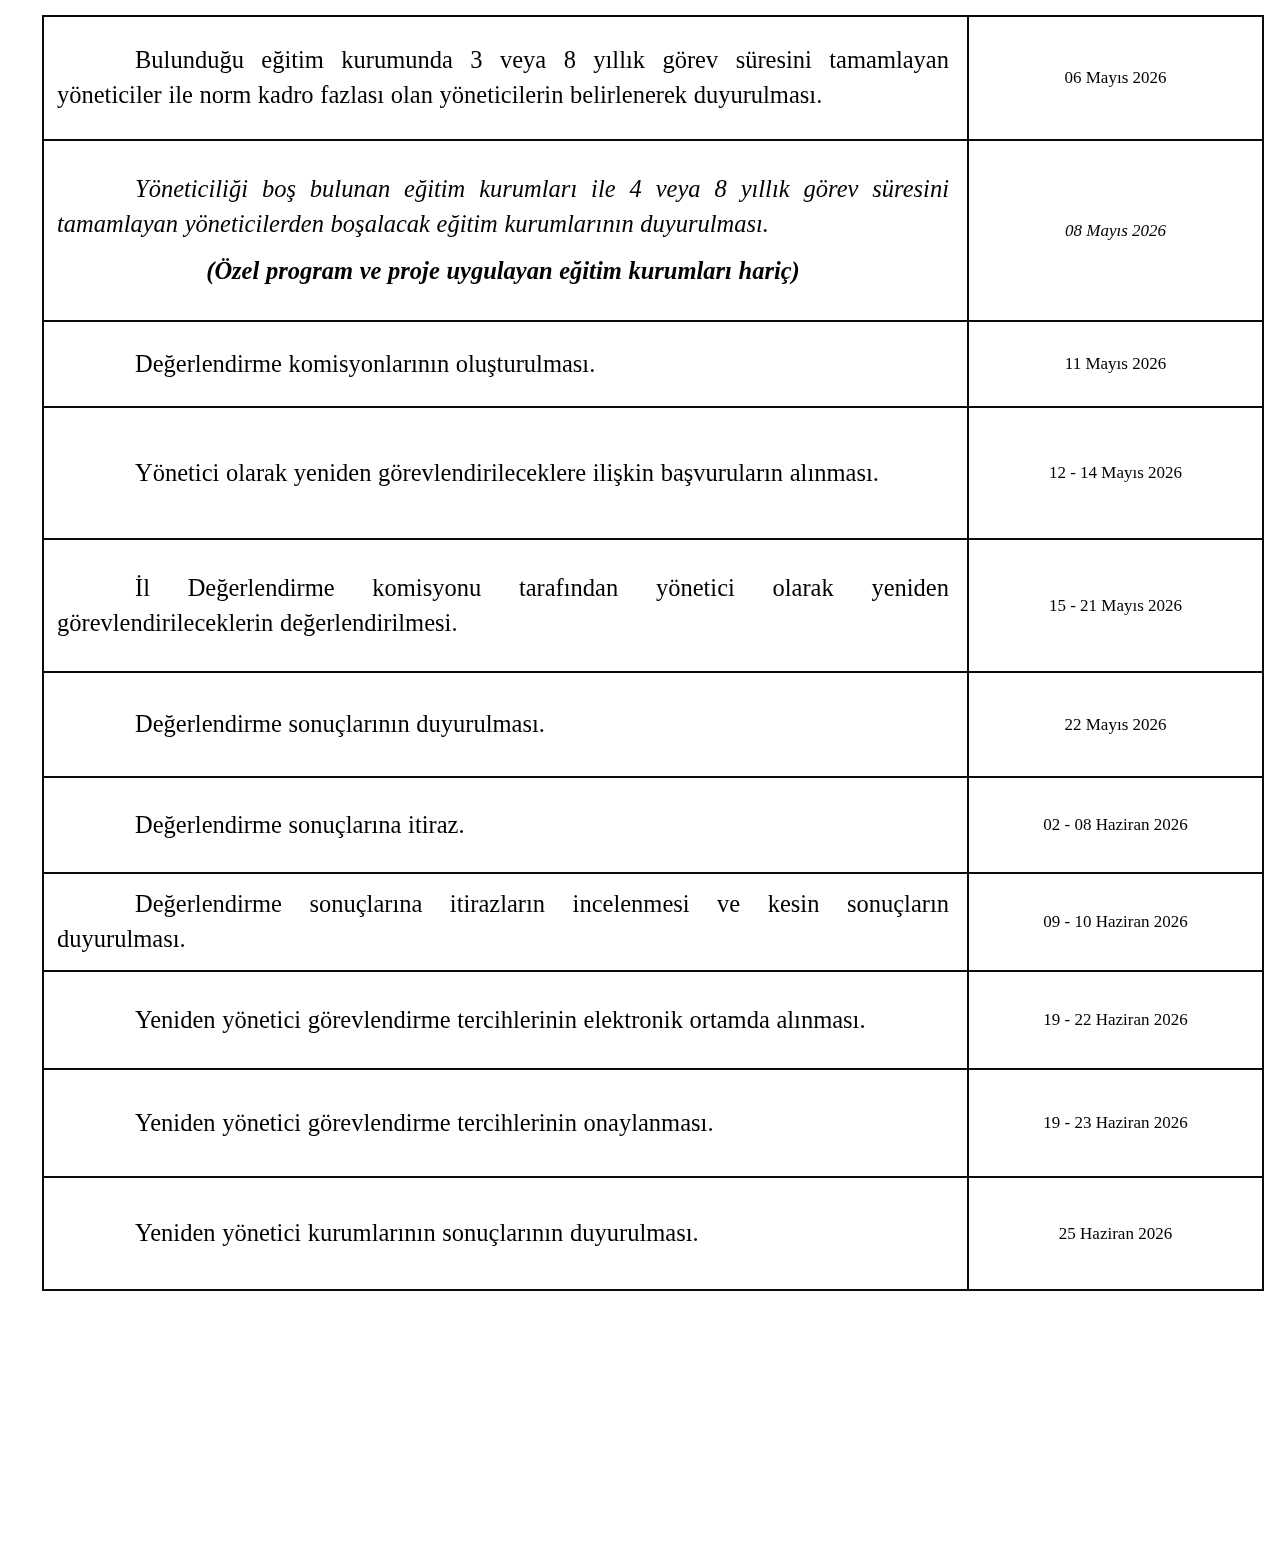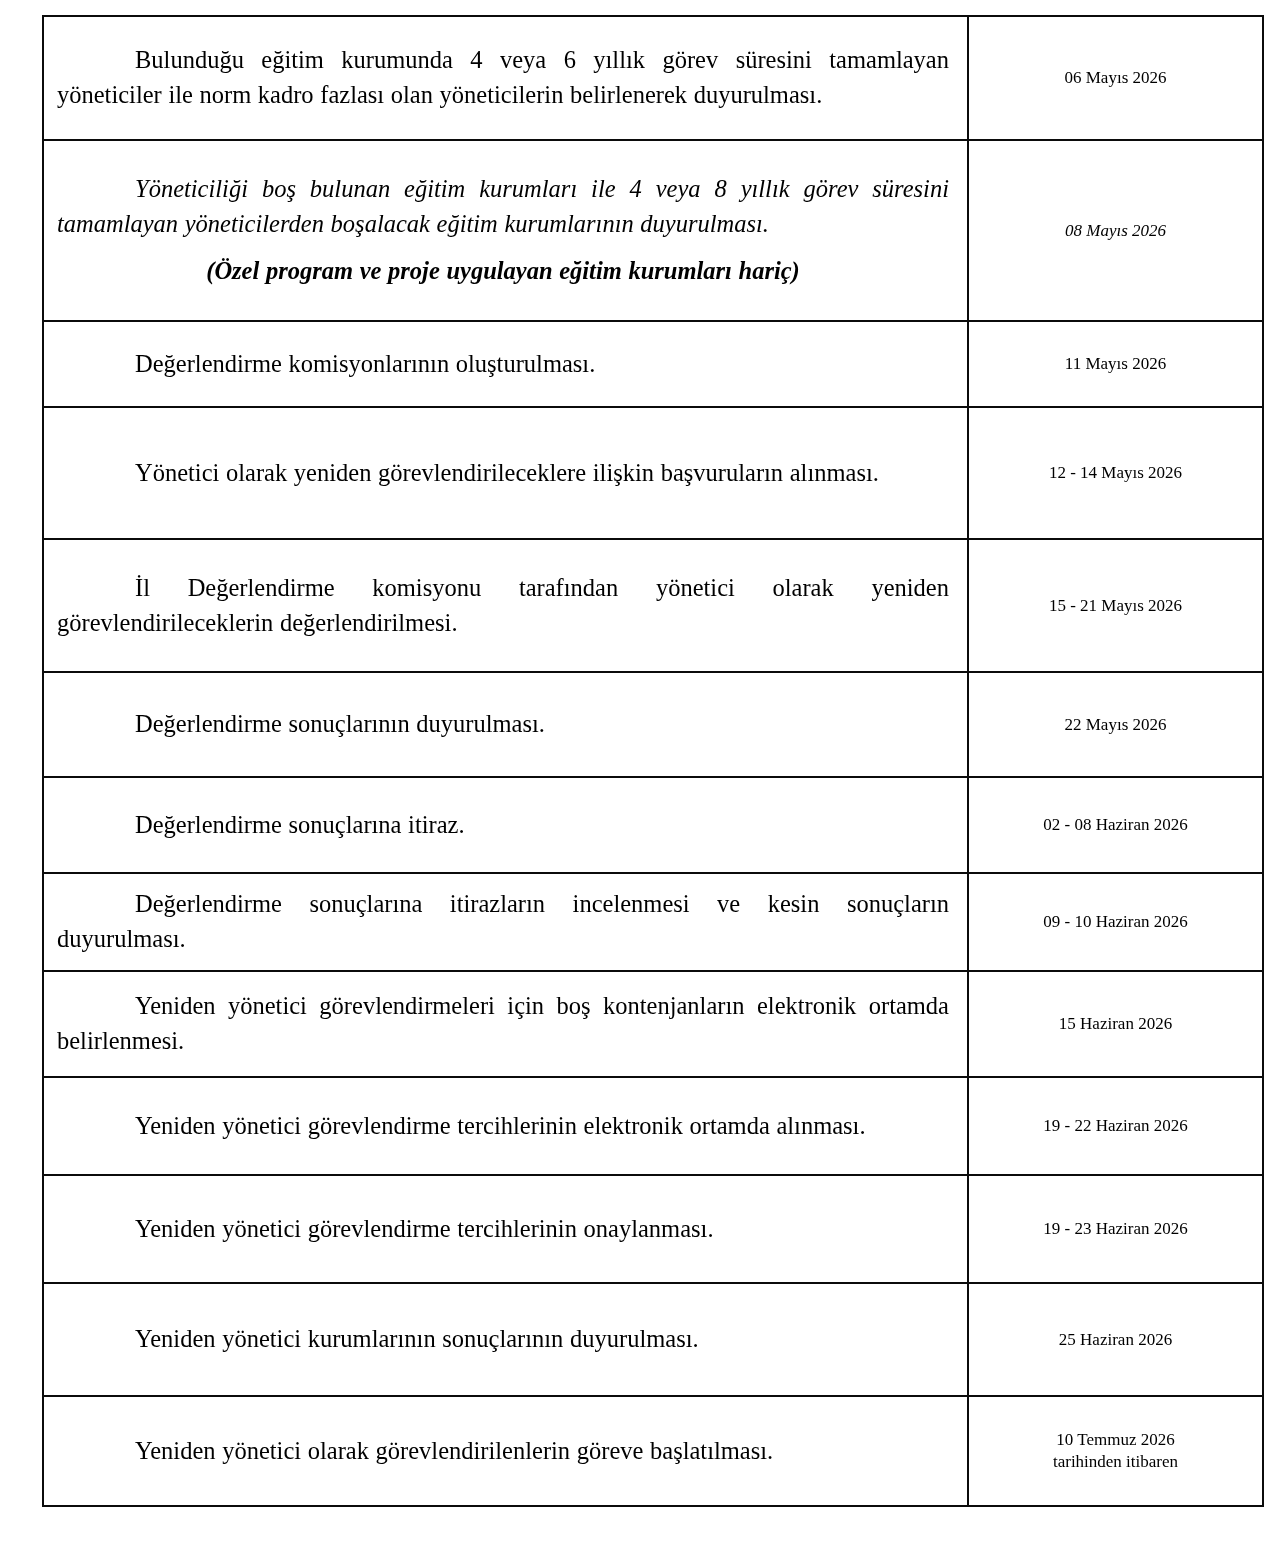--- a/index.html
+++ b/index.html
@@ -110,21 +110,21 @@
 <body>
 
 <div class="page">
 
   <table class="schedule-table">
     <tbody>
 
       <tr data-h="1">
         <td class="col-task">
           <div class="task-cell">
-            <p class="task-text">Bulunduğu eğitim kurumunda 4 veya 6 yıllık görev süresini tamamlayan yöneticiler ile norm kadro fazlası olan yöneticilerin belirlenerek duyurulması.</p>
+            <p class="task-text">Bulunduğu eğitim kurumunda 3 veya 8 yıllık görev süresini tamamlayan yöneticiler ile norm kadro fazlası olan yöneticilerin belirlenerek duyurulması.</p>
           </div>
         </td>
         <td class="col-date date-cell">
           <p class="date-text">06 Mayıs 2026</p>
         </td>
       </tr>
 
       <tr data-h="2">
         <td class="col-task">
           <div class="task-cell">
@@ -195,30 +195,20 @@
         <td class="col-task">
           <div class="task-cell">
             <p class="task-text">Değerlendirme sonuçlarına itirazların incelenmesi ve kesin sonuçların duyurulması.</p>
           </div>
         </td>
         <td class="col-date date-cell">
           <p class="date-text">09 - 10 Haziran 2026</p>
         </td>
       </tr>
 
-      <tr data-h="9">
-        <td class="col-task">
-          <div class="task-cell">
-            <p class="task-text">Yeniden yönetici görevlendirmeleri için boş kontenjanların elektronik ortamda belirlenmesi.</p>
-          </div>
-        </td>
-        <td class="col-date date-cell">
-          <p class="date-text">15 Haziran 2026</p>
-        </td>
-      </tr>
 
       <tr data-h="10">
         <td class="col-task">
           <div class="task-cell">
             <p class="task-text no-justify">Yeniden yönetici görevlendirme tercihlerinin elektronik ortamda alınması.</p>
           </div>
         </td>
         <td class="col-date date-cell">
           <p class="date-text">19 - 22 Haziran 2026</p>
         </td>
@@ -239,27 +229,17 @@
         <td class="col-task">
           <div class="task-cell">
             <p class="task-text no-justify">Yeniden yönetici kurumlarının sonuçlarının duyurulması.</p>
           </div>
         </td>
         <td class="col-date date-cell">
           <p class="date-text">25 Haziran 2026</p>
         </td>
       </tr>
 
-      <tr data-h="13">
-        <td class="col-task">
-          <div class="task-cell">
-            <p class="task-text no-justify">Yeniden yönetici olarak görevlendirilenlerin göreve başlatılması.</p>
-          </div>
-        </td>
-        <td class="col-date date-cell">
-          <p class="date-text two-line"><span>10 Temmuz 2026</span><br><span>tarihinden itibaren</span></p>
-        </td>
-      </tr>
 
     </tbody>
   </table>
 
 </div>
 
 </body></html>

